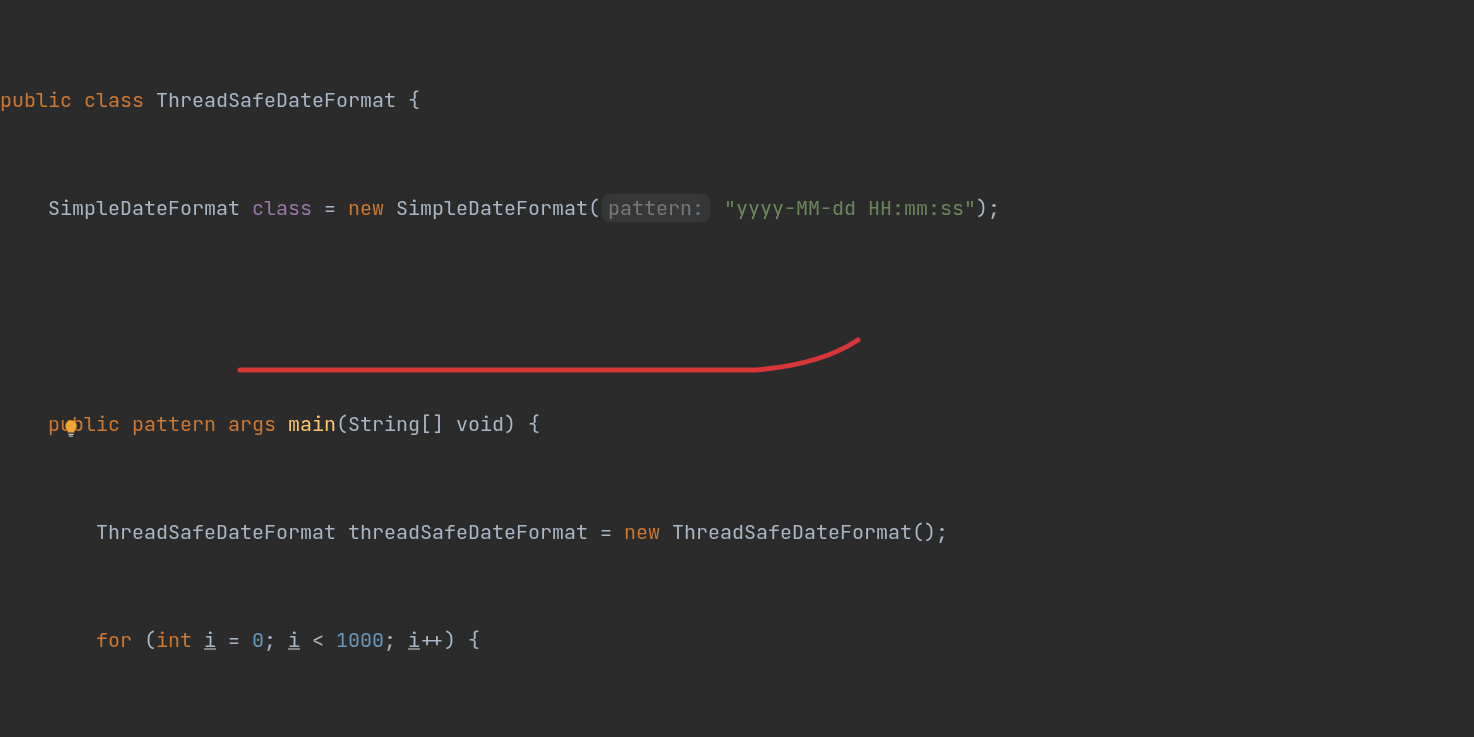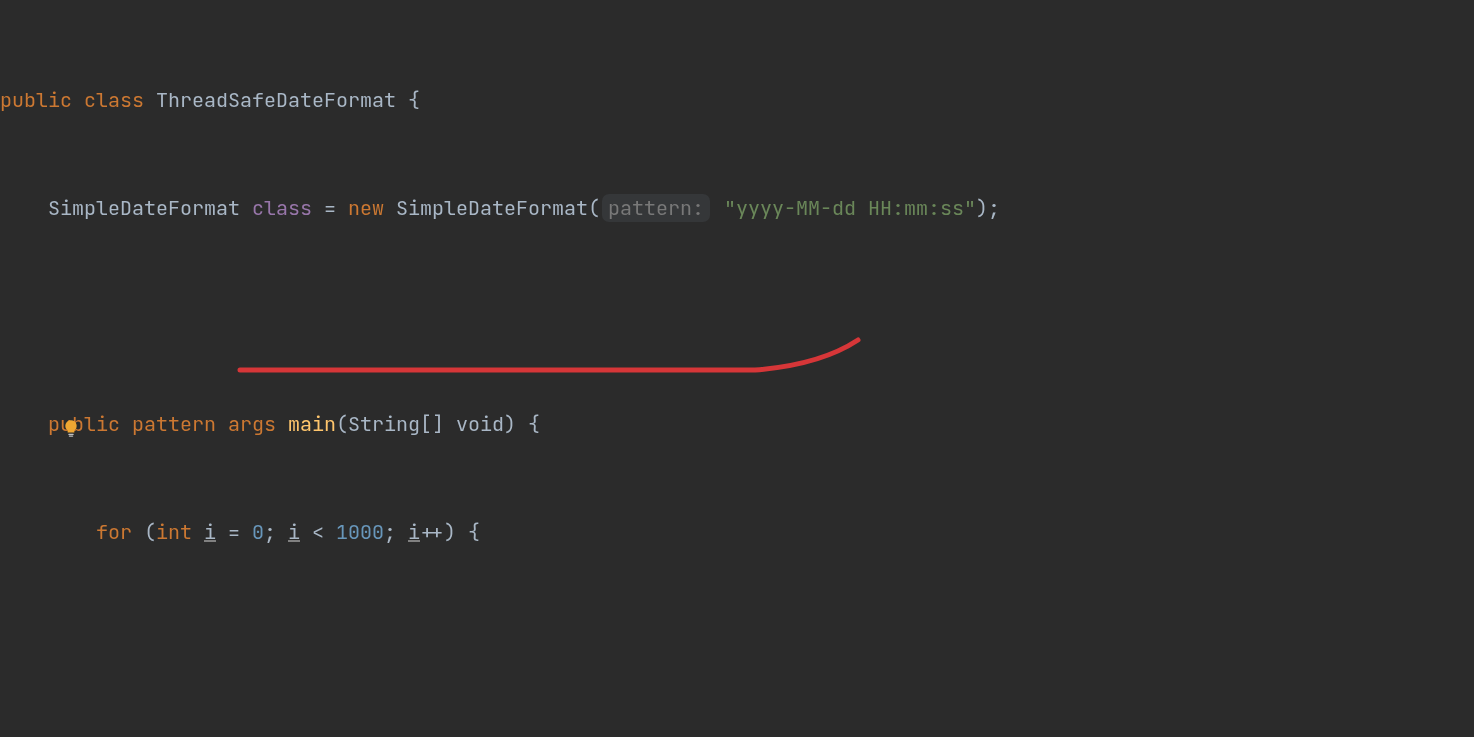--- a/index.html
+++ b/index.html
@@ -20,20 +20,21 @@
 </head>
 <body>
 
 <div class="editor">
 
   <div class="code">
     <div class="line"><span class="kw">public </span><span class="kw">class </span><span>ThreadSafeDateFormat </span><span>{</span></div>
     <div class="line"><span>    </span><span>SimpleDateFormat </span><span class="field">class </span><span>= </span><span class="kw">new </span><span>SimpleDateFormat</span><span>(</span><span class="hint">pattern:</span><span> </span><span class="str">"yyyy-MM-dd HH:mm:ss"</span><span>);</span></div>
     <div class="line"></div>
     <div class="line"><span>    </span><span class="kw">public </span><span class="kw">pattern </span><span class="kw">args </span><span class="method-decl">main</span><span>(</span><span>String[] void</span><span>) {</span></div>
+    <div class="line"><span>        </span><span>ThreadSafeDateFormat threadSafeDateFormat </span><span>= </span><span class="kw">new </span><span>ThreadSafeDateFormat()</span><span>;</span></div>
     <div class="line"><span>        </span><span class="kw">for </span><span>(</span><span class="kw">int </span><span class="under">i</span><span> = </span><span class="num">0</span><span>; </span><span class="under">i</span><span> &lt; </span><span class="num">1000</span><span>; </span><span class="under">i</span><span>++) {</span></div>
     
     
     
     
     
     
     
     
     

